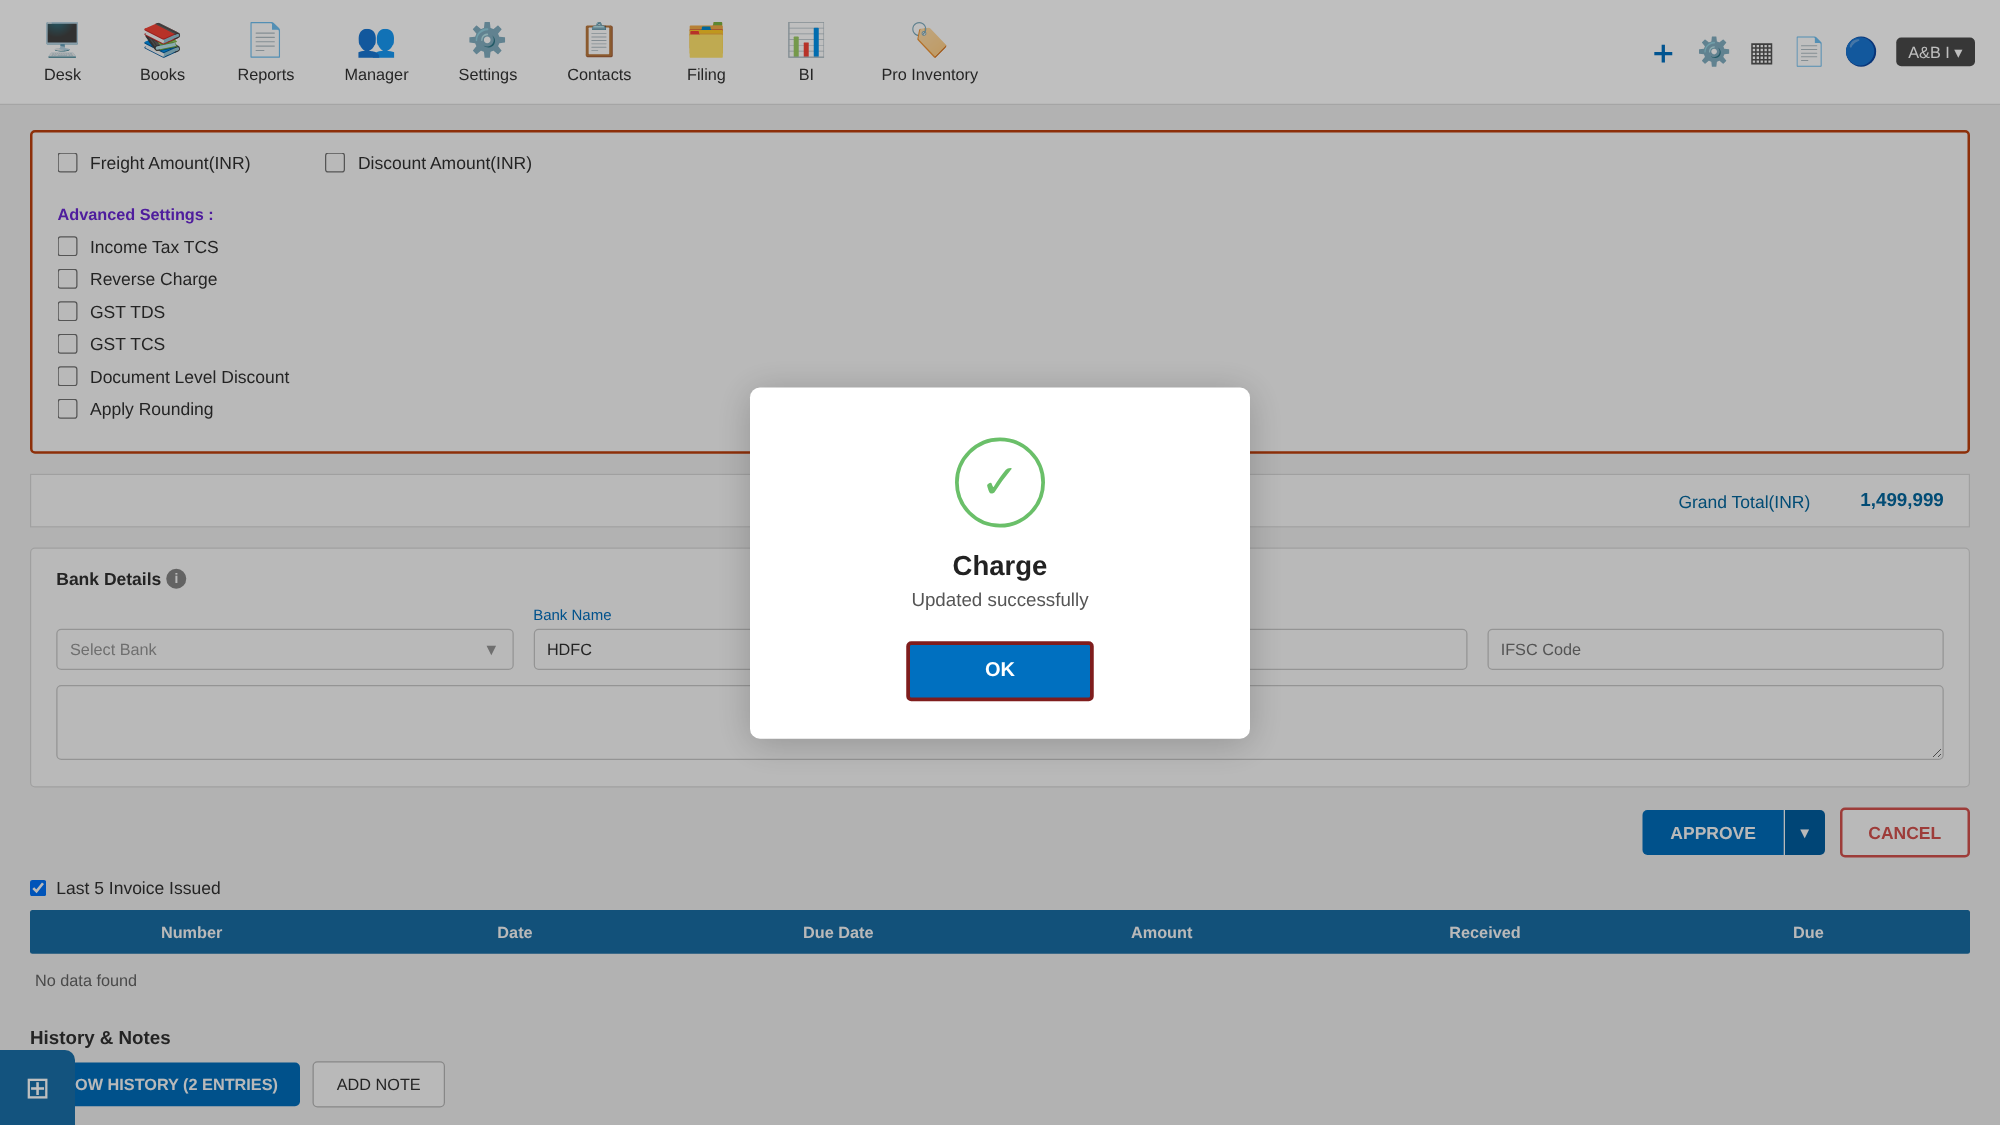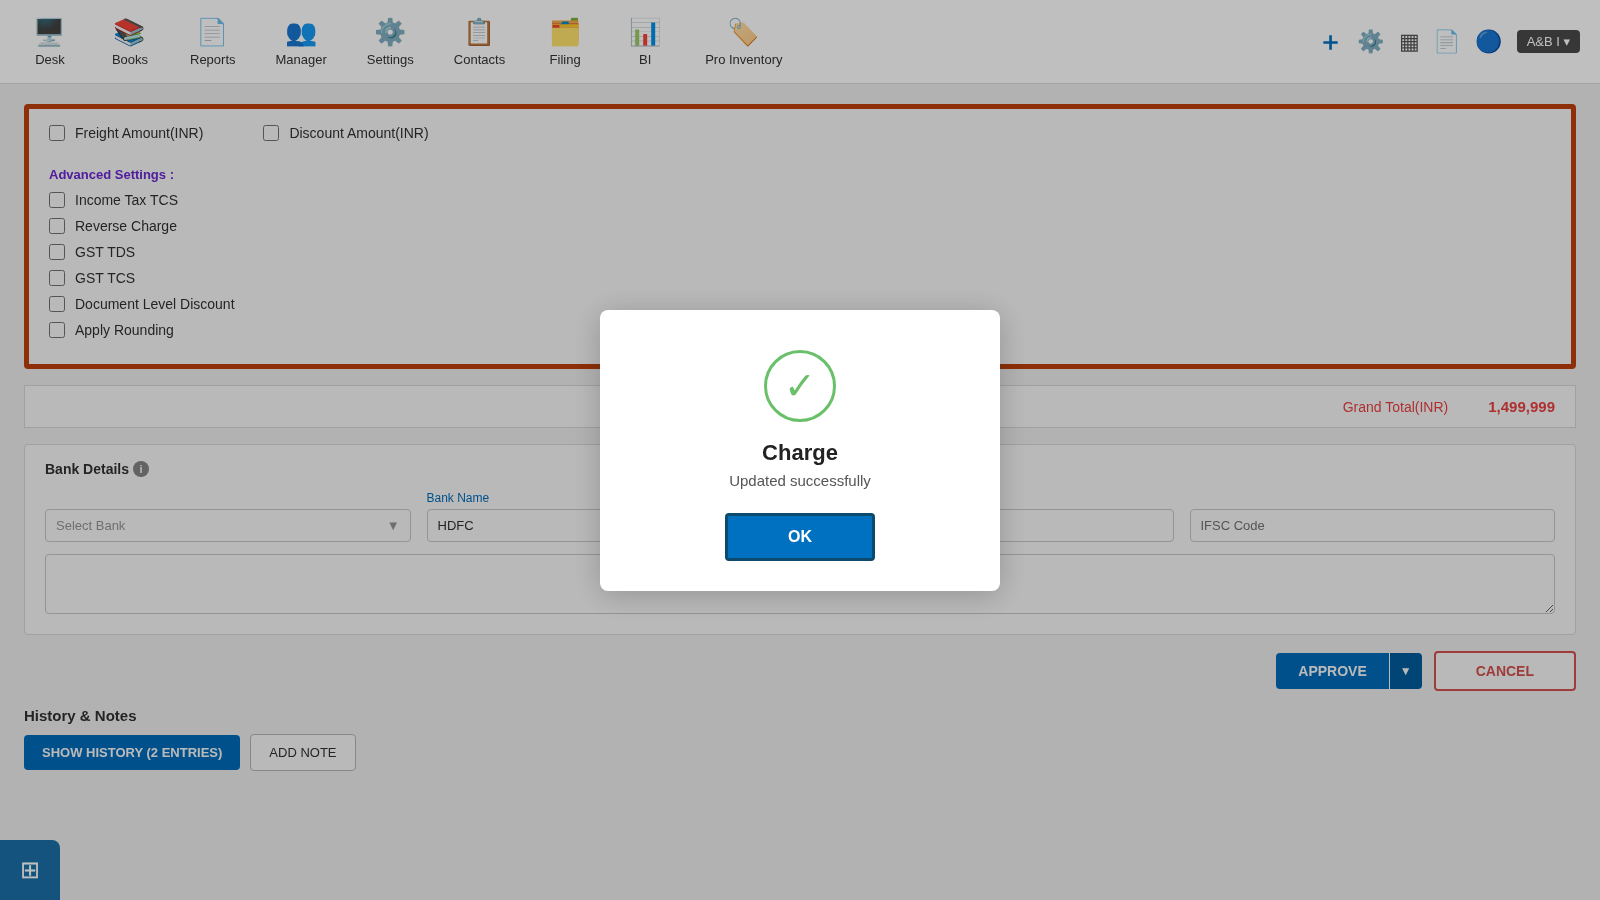--- a/index.html
+++ b/index.html
@@ -62,21 +62,21 @@
       padding: 20px 24px;
       height: calc(900px - 84px);
       overflow-y: auto;
       position: relative;
       filter: brightness(0.97);
     }
 
     
     .settings-section {
       background: #fff;
-      border: 5px solid #c2410c;
+      border: 2px solid #c2410c;
       border-radius: 4px;
       padding: 16px 20px;
       margin-bottom: 16px;
     }
     .checkbox-row {
       display: flex;
       align-items: center;
       margin-bottom: 10px;
       font-size: 14px;
       color: #333;
@@ -103,21 +103,21 @@
     
     .grand-total-row {
       display: flex;
       justify-content: flex-end;
       align-items: center;
       background: #fff;
       border: 1px solid #ddd;
       padding: 12px 20px;
       margin-bottom: 16px;
       font-size: 14px;
-      color: #ef4444;
+      color: #0369a1;
       gap: 40px;
     }
     .grand-total-val {
       font-size: 15px;
       font-weight: bold;
     }
 
     
     .bank-details-section {
       background: #fff;
@@ -221,21 +221,21 @@
       border-left: 1px solid #fff;
       padding: 10px 10px;
       font-size: 12px;
       cursor: pointer;
       border-radius: 0 4px 4px 0;
     }
     .btn-cancel {
       background: #fff;
       color: #d9534f;
       border: 2px solid #d9534f;
-      padding: 10px 40px;
+      padding: 10px 21px;
       font-size: 14px;
       font-weight: bold;
       border-radius: 4px;
       cursor: pointer;
     }
 
     
     .last-invoices-section {
       margin-bottom: 16px;
     }
@@ -365,21 +365,21 @@
       margin-bottom: 6px;
     }
     .modal-subtitle {
       font-size: 15px;
       color: #555;
       margin-bottom: 24px;
     }
     .modal-ok-btn {
       background: #0070c0;
       color: #fff;
-      border: 3px solid #0c4a6e;
+      border: 3px solid #7f1d1d;
       padding: 12px 60px;
       font-size: 16px;
       font-weight: bold;
       border-radius: 4px;
       cursor: pointer;
       outline: none;
     }
   </style>
 </head>
 <body>
@@ -510,20 +510,35 @@
   </div>
 
   <div class="action-row">
     <div style="display:flex;">
       <button class="btn-approve">APPROVE</button>
       <button class="btn-approve-arrow">▼</button>
     </div>
     <button class="btn-cancel">CANCEL</button>
   </div>
 
+  <div class="last-invoices-section">
+    <div class="last-invoices-check">
+      <input type="checkbox" checked="" style="">
+      <span>Last 5 Invoice Issued</span>
+    </div>
+    <div class="table-header">
+      <div>Number</div>
+      <div>Date</div>
+      <div>Due Date</div>
+      <div>Amount</div>
+      <div>Received</div>
+      <div>Due</div>
+    </div>
+    <div class="no-data">No data found</div>
+  </div>
 
   <div class="history-section">
     <div class="history-title">History &amp; Notes</div>
     <div class="history-btn-row">
       <button class="btn-show-history">SHOW HISTORY (2 ENTRIES)</button>
       <button class="btn-add-note">ADD NOTE</button>
     </div>
   </div>
 
 </div>

